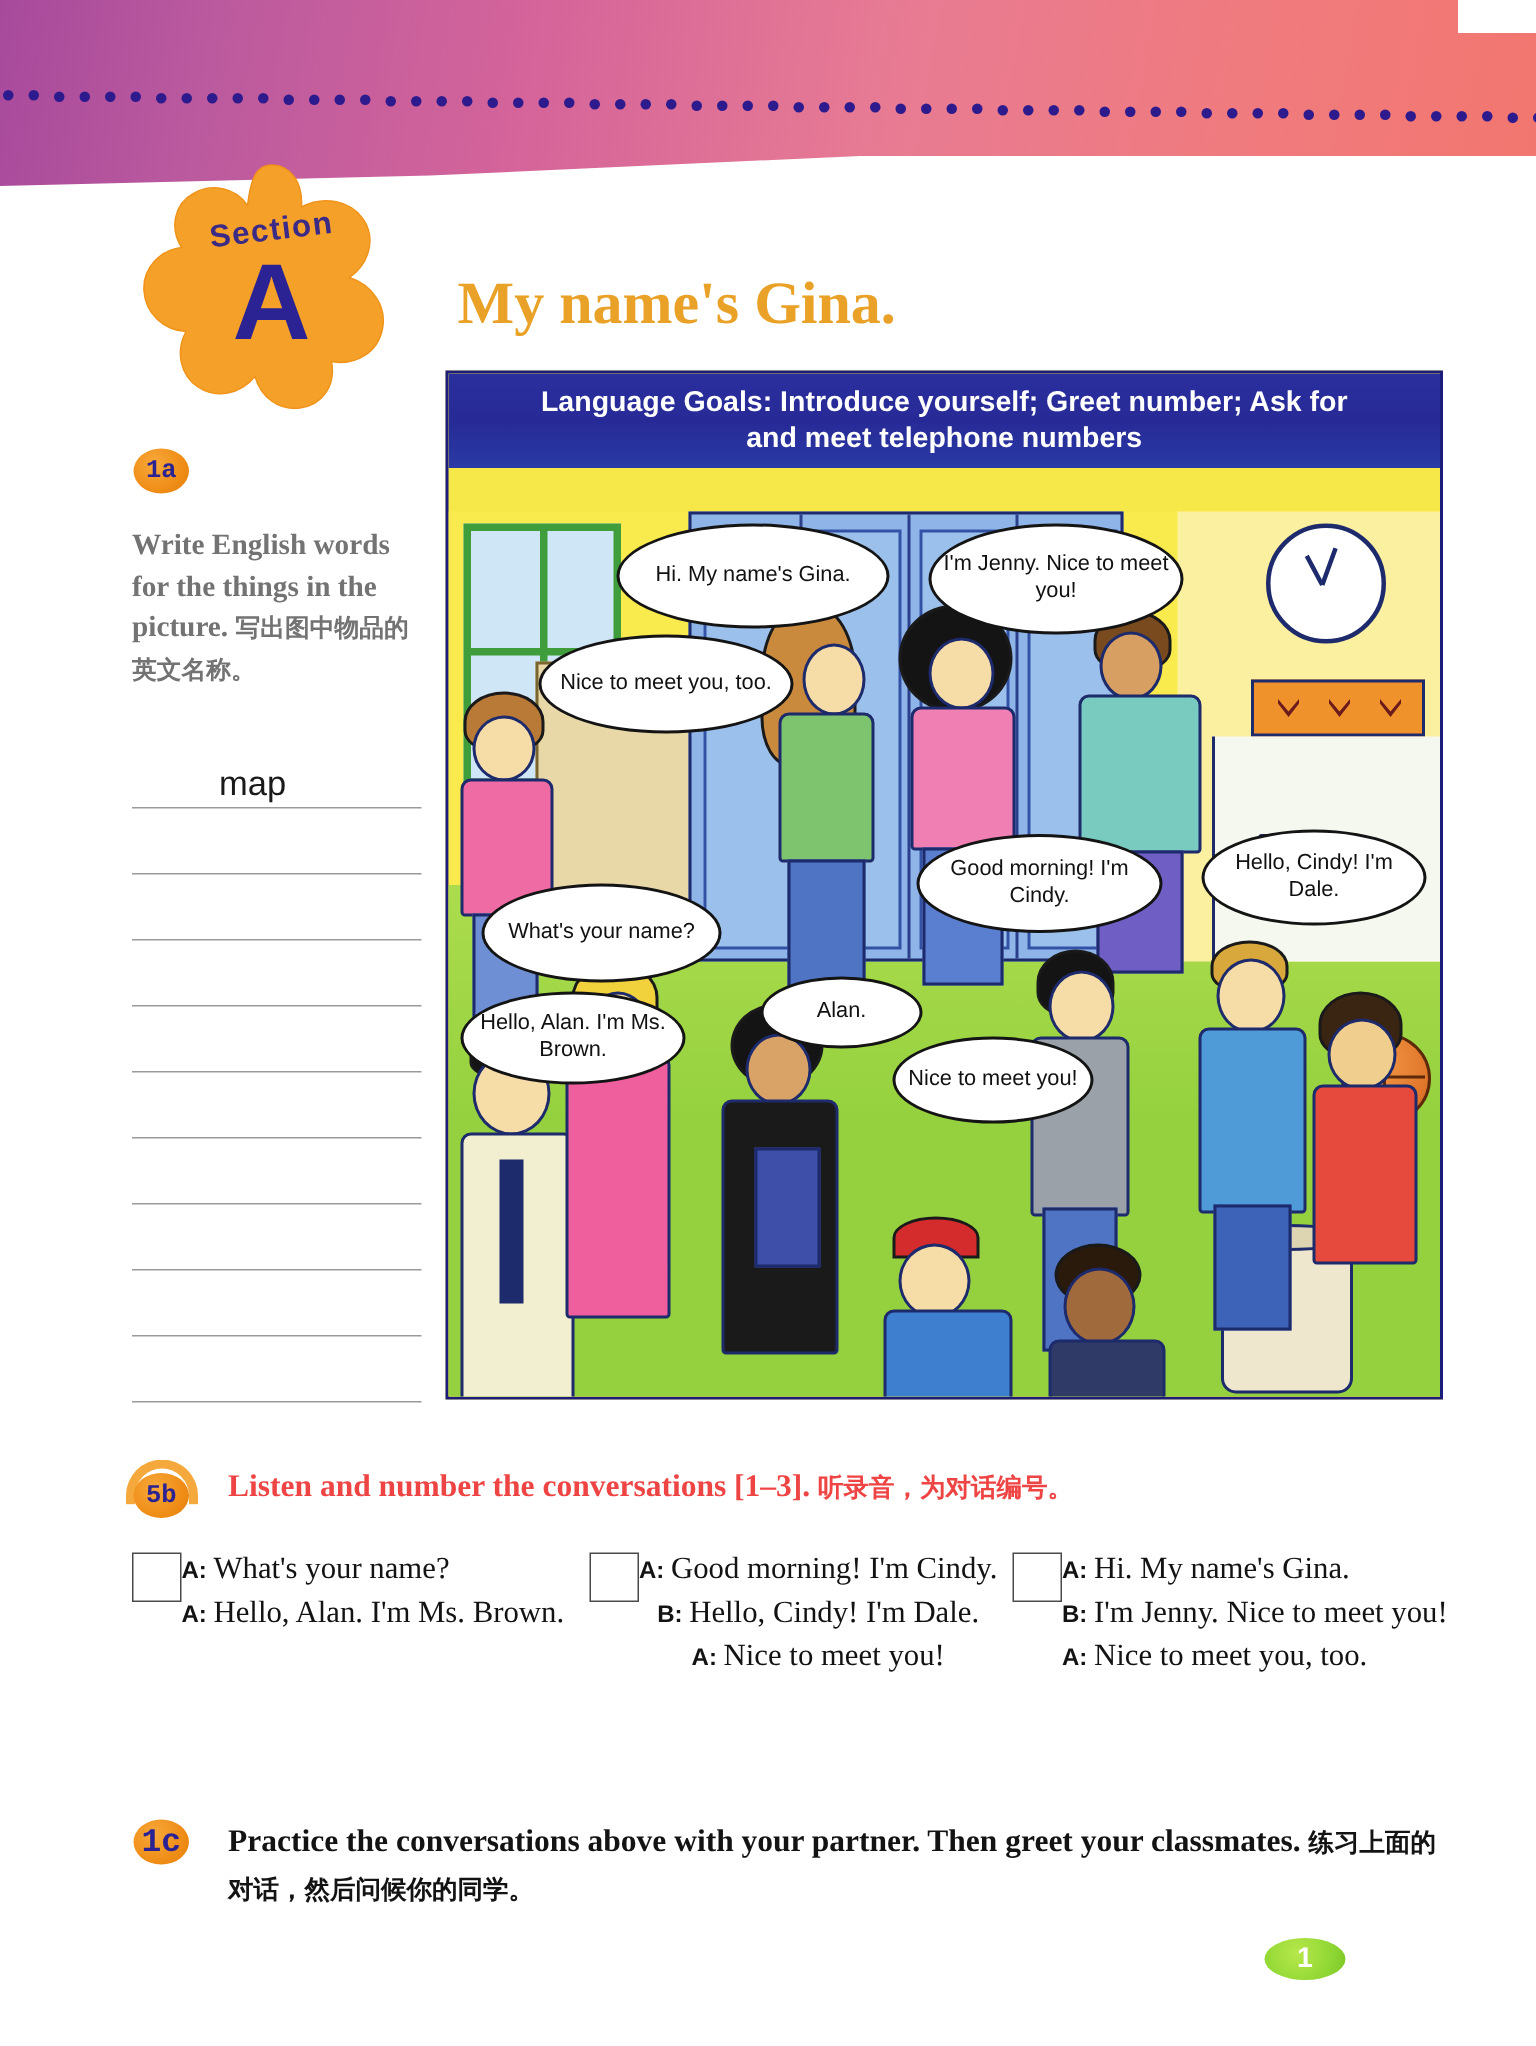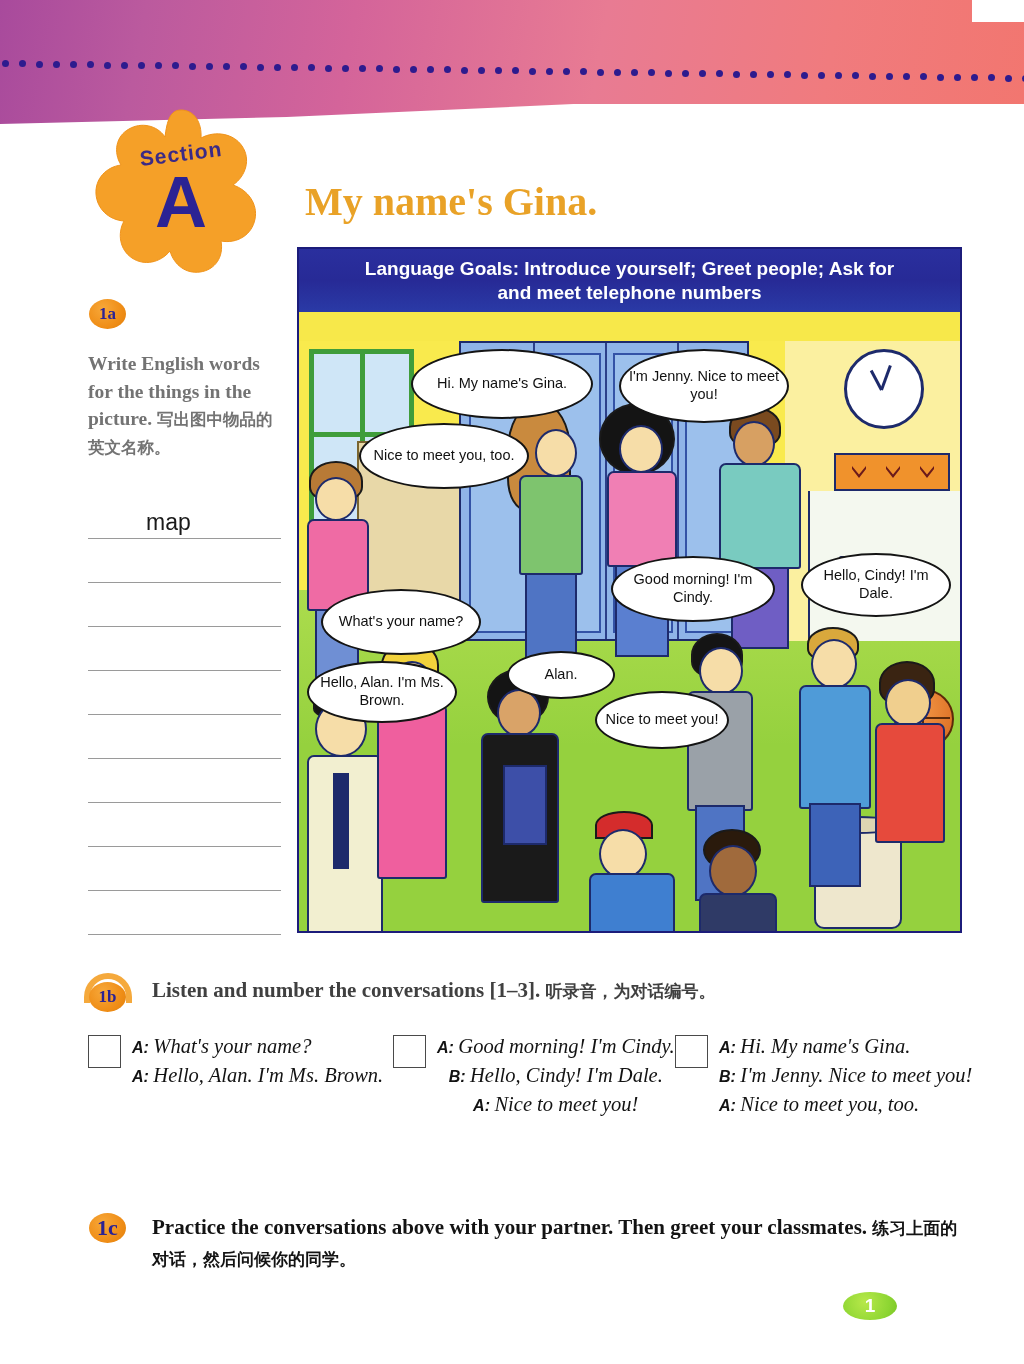--- a/index.html
+++ b/index.html
@@ -114,21 +114,21 @@
     color: #e9a227;
     letter-spacing: 0px;
   }
 
   
   .badge {
     border-radius: 50%;
     display: flex;
     align-items: center;
     justify-content: center;
-    font-family: Liberation Serif, serif;
+    font-family: Liberation Mono, monospace;
     font-weight: bold;
     color: #2b2394;
     background: radial-gradient(circle at 38% 33%, #f7a83a 0%, #ef8d16 62%, #e07f0c 100%);
   }
   .badge-1a {
     position: absolute;
     left: 89px; top: 299px;
     width: 37px; height: 30px;
     font-size: 17px;
   }
@@ -408,36 +408,34 @@
     width: 37px; height: 30px;
     font-size: 17px;
   }
   .instr-1b {
     position: absolute;
     left: 152px; top: 978px;
     width: 830px;
     font-family: "Liberation Serif", serif;
     font-weight: bold;
     font-size: 21px;
-    color: #404040;
+    color: #ef4444;
   }
   .instr-1b .cn { font-size: 17px; }
 
   .convs {
     position: absolute;
     left: 88px; top: 1032px;
     width: 900px;
     display: flex;
     gap: 0px;
   }
   .conv-col {
     display: flex;
     align-items: flex-start;
-    gap: 11px;
-    font-style: italic;
   }
   .conv-col.c1 { width: 305px; }
   .conv-col.c2 { width: 282px; text-align: center; }
   .conv-col.c3 { width: 300px; }
   .checkbox {
     flex: 0 0 auto;
     width: 31px; height: 31px;
     border: 1.6px solid #4a4a4a;
     background: #ffffff;
     margin-top: 3px;
@@ -595,21 +593,21 @@
     <div class="ans-line"></div>
     <div class="ans-line"></div>
     <div class="ans-line"></div>
     <div class="ans-line"></div>
   </div>
 
 <div class="illus">
 
   <div class="goals-bar">
     <div class="goals-en">
-      <div>Language Goals:  Introduce yourself; Greet people; Ask for</div>
+      <div>Language Goals:  Introduce yourself; Greet number; Ask for</div>
       <div>and meet telephone numbers</div>
     </div>
   </div>
 
   <div class="scene">
     <div class="floor"></div>
     <div class="floor-hi"></div>
 
     <div class="window-frame">
       <div class="pane" style="left:46px;top:0;width:5px;height:100%;"></div>
@@ -742,21 +740,21 @@
     <div class="bubble" style="left:8px; top:320px; width:150px; height:62px;">Hello, Alan. I'm Ms. Brown.</div>
 
     <div class="bubble" style="left:208px; top:310px; width:108px; height:48px;">Alan.</div>
 
     <div class="bubble" style="left:296px; top:350px; width:134px; height:58px;">Nice to meet you!</div>
   </div>
 </div>
 
 <div class="badge-1b-wrap">
   <div class="headphone"></div>
-  <div class="badge badge-1b">1b</div>
+  <div class="badge badge-1b">5b</div>
 </div>
 <div class="instr-1b">
   <span>Listen and number the conversations [1–3].</span>
   <span class="cn">听录音，为对话编号。</span>
 </div>
 
 <div class="convs" id="convs">
     <div class="conv-col c1">
       <div class="checkbox"></div>
       <div class="conv-lines">

